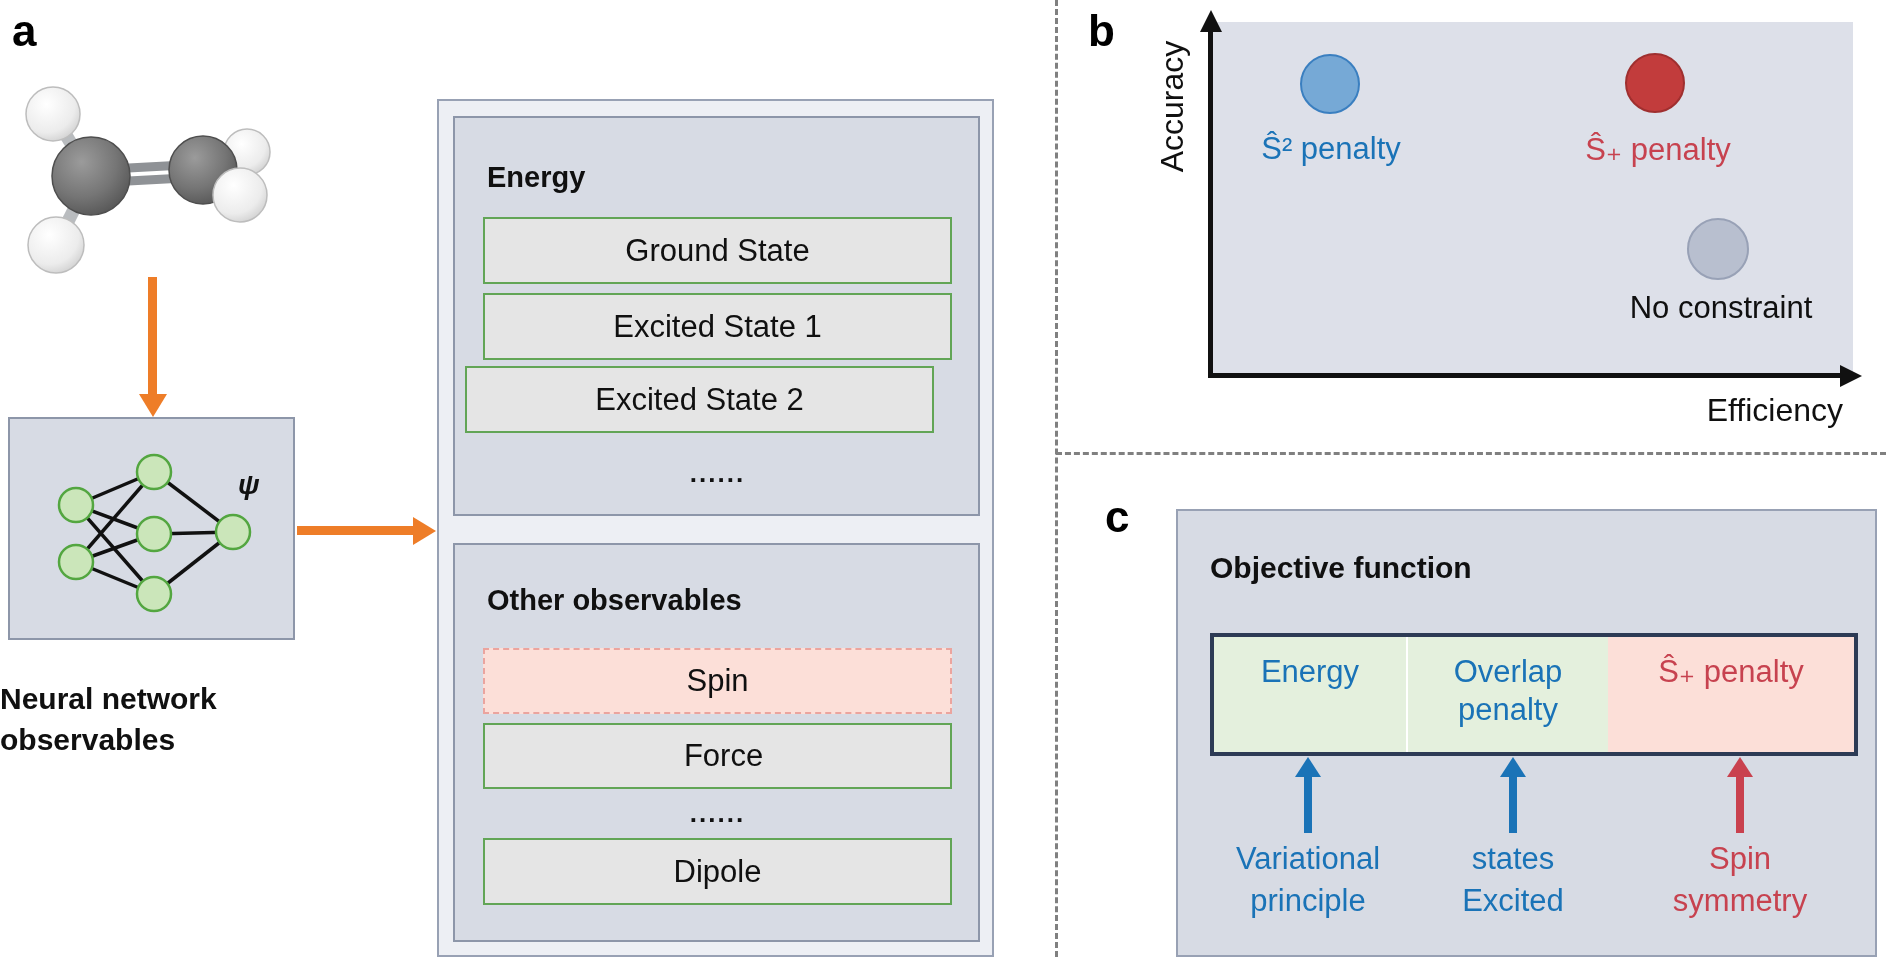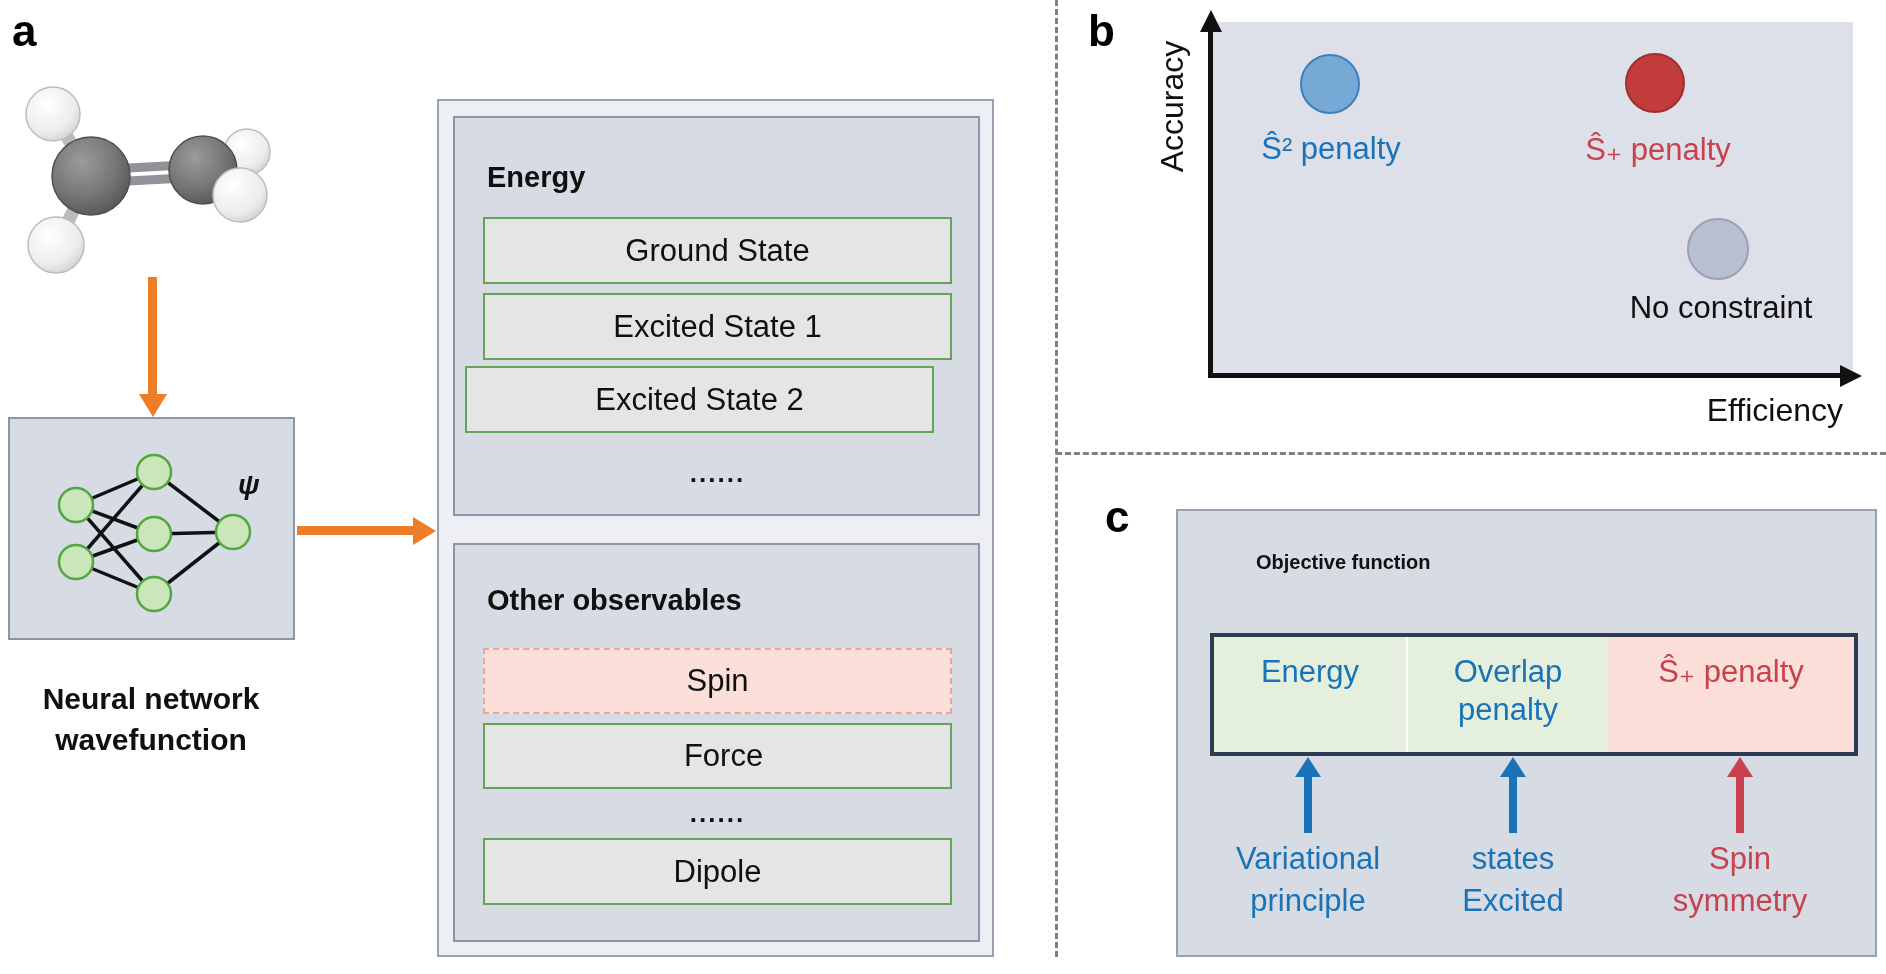--- a/index.html
+++ b/index.html
@@ -11,21 +11,21 @@
 
   
   .outer-box { background:#edeff4; border:2px solid #98a1b4; }
   .inner-box { background:#d7dbe4; border:2px solid #8d96a9; }
   .box-heading { font-size:29px; font-weight:bold; color:#101010; }
   .bar { display:flex; align-items:center; justify-content:center;
          font-size:31px; color:#101010; background:#e5e5e5; border:2px solid #62a556; }
   .bar.pink { background:#fcdfd8; border:2px dashed #eba49e; }
   .dots { font-size:26px; font-weight:bold; letter-spacing:2px; color:#101010; text-align:center; }
 
-  .caption { font-size:30px; font-weight:bold; line-height:41px; text-align:center; color:#101010; }
+  .caption { font-size:30px; font-weight:bold; line-height:41px; text-align:left; color:#101010; }
 
   
   .o-line-v { width:9px; background:#ee7d28; }
   .o-line-h { height:9px; background:#ee7d28; }
   .o-head-down { width:0; height:0; border-left:14px solid transparent; border-right:14px solid transparent; border-top:23px solid #ee7d28; }
   .o-head-right { width:0; height:0; border-top:14px solid transparent; border-bottom:14px solid transparent; border-left:23px solid #ee7d28; }
 
   
   .divider-v { border-left:3px dashed #808080; }
   .divider-h { border-top:3px dashed #808080; }
@@ -113,21 +113,21 @@
         <circle cx="144" cy="115" r="17"></circle>
         <circle cx="144" cy="175" r="17"></circle>
         <circle cx="223" cy="113" r="17"></circle>
       </g>
       <text x="228" y="75" font-size="28" font-style="italic" font-weight="bold" fill="#111">ψ</text>
     </svg>
   </div>
 
   <div class="abs caption" style="left:0px; top:678px; width:302px;">
     <div>Neural network</div>
-    <div>wavefunction</div>
+    <div>observables</div>
   </div>
 
   <div class="abs o-line-h" style="left:297px; top:526px; width:117px;"></div>
   <div class="abs o-head-right" style="left:413px; top:517px;"></div>
 
   <div class="abs outer-box" style="left:437px; top:99px; width:557px; height:858px;"></div>
 
   <div class="abs inner-box" style="left:453px; top:116px; width:527px; height:400px;"></div>
   <div class="abs box-heading" style="left:487px; top:161px;">Energy</div>
   <div class="abs bar" style="left:483px; top:217px; width:469px; height:67px;">Ground State</div>
@@ -161,21 +161,21 @@
   <div class="abs dot" style="left:1625px; top:53px; width:60px; height:60px; background:#c23c3c; border:2px solid #9f2f2f;"></div>
   <div class="abs dot" style="left:1687px; top:218px; width:62px; height:62px; background:#b8bfcf; border:2px solid #98a1b6;"></div>
 
   <div class="abs dot-label blue-text" style="left:1231px; top:131px; width:200px;">Ŝ² penalty</div>
   <div class="abs dot-label red-text" style="left:1558px; top:131px; width:200px;">Ŝ₊ penalty</div>
   <div class="abs dot-label" style="left:1596px; top:290px; width:250px; color:#101010;">No constraint</div>
 
   <div class="abs panel-label" style="left:1105px; top:492px;">c</div>
 
   <div class="abs inner-box" style="left:1176px; top:509px; width:701px; height:448px; border-color:#98a1b4;"></div>
-  <div class="abs box-heading" style="left:1210px; top:551px; font-size:20px;margin-left:46px;">Objective function</div>
+  <div class="abs box-heading" style="left:1210px; top:551px; font-size:30px;">Objective function</div>
 
   <div class="abs obj-bar" style="left:1210px; top:633px; width:648px; height:123px;">
     <div class="obj-seg green" style="width:192px;">
       <span>Energy</span>
     </div>
     <div class="seg-divider"></div>
     <div class="obj-seg green" style="width:200px;">
       <span>Overlap</span>
       <span>penalty</span>
     </div>

